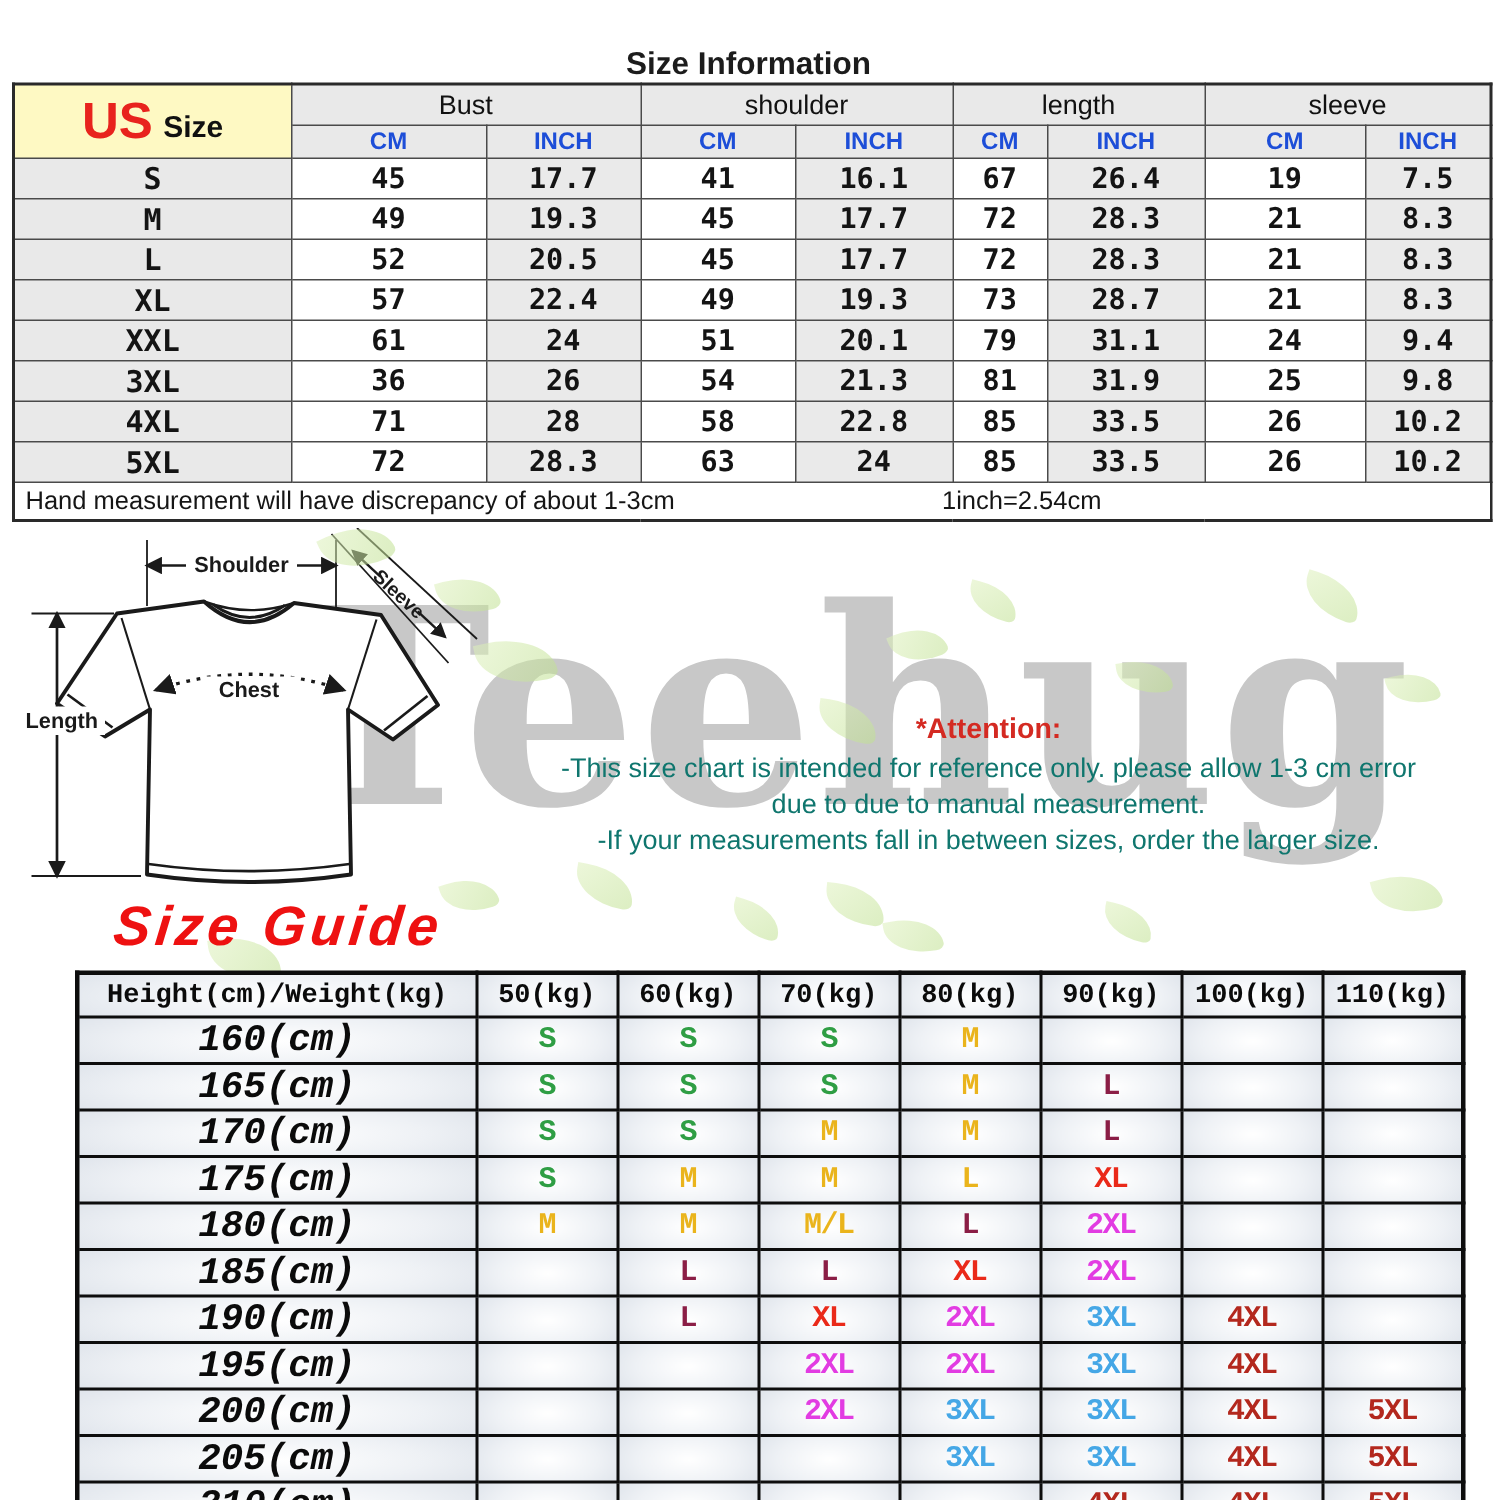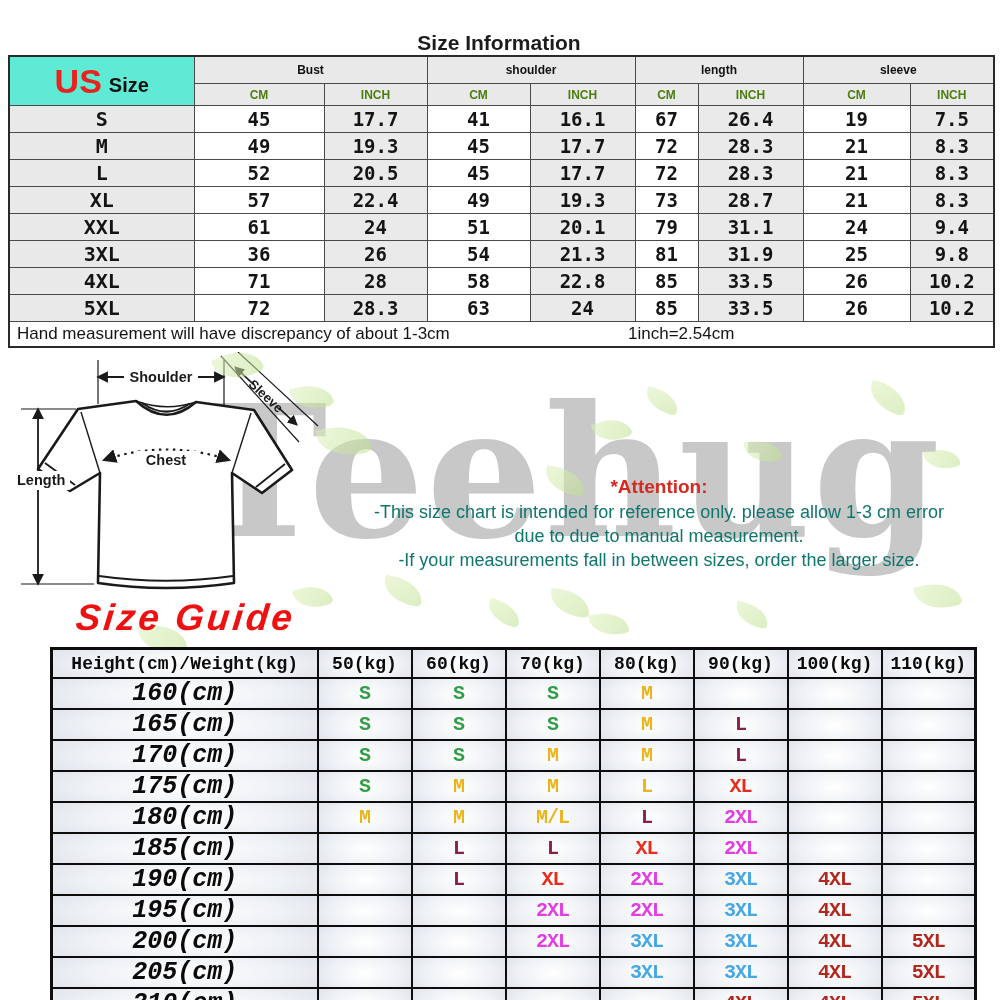--- a/index.html
+++ b/index.html
@@ -15,23 +15,23 @@
     border-radius:0 100% 18% 100%;}
 
   
   .info-title{position:absolute;left:8px;top:31px;width:982px;text-align:center;z-index:4;
     font-size:21px;font-weight:bold;color:#1c1c1c;}
 
   
   .info-table{position:absolute;left:8px;top:55px;width:982px;z-index:4;
     border-collapse:collapse;border:2.5px solid #2a2a2a;background:#fff;table-layout:fixed;}
   .info-table th,.info-table td{border:1.6px solid #4a4a4a;padding:0;text-align:center;vertical-align:middle;}
-  .info-table .grp{height:26px;background:#e9e9e9;font-size:12px;font-weight:700;color:#111;}
-  .info-table .sub{height:21px;background:#e9e9e9;font-size:12px;font-weight:600;color:#4d7c0f;}
-  .info-table .corner{background:#5eead4;}
+  .info-table .grp{height:26px;background:#e9e9e9;font-size:18px;font-weight:400;color:#111;}
+  .info-table .sub{height:21px;background:#e9e9e9;font-size:16px;font-weight:600;color:#1d4ed8;}
+  .info-table .corner{background:#fef9c3;}
   .corner-in{display:flex;align-items:center;justify-content:center;gap:7px;}
   .corner-in .us{font-size:34px;font-weight:bold;color:#e8231d;line-height:1;}
   .corner-in .szw{font-size:20px;color:#111;margin-top:8px;}
   .info-table tbody td{height:26px;font-family:"DejaVu Sans Mono",monospace;
     font-size:19px;font-weight:700;color:#141414;}
   .info-table tbody td.lbl{background:#e9e9e9;font-size:20px;}
   .info-table tbody td.cm{background:#ffffff;}
   .info-table tbody td.inch{background:#eaeaea;}
   .info-table .note{height:24px;background:#fff;text-align:left;position:relative;
     font-size:17px;color:#151515;}

